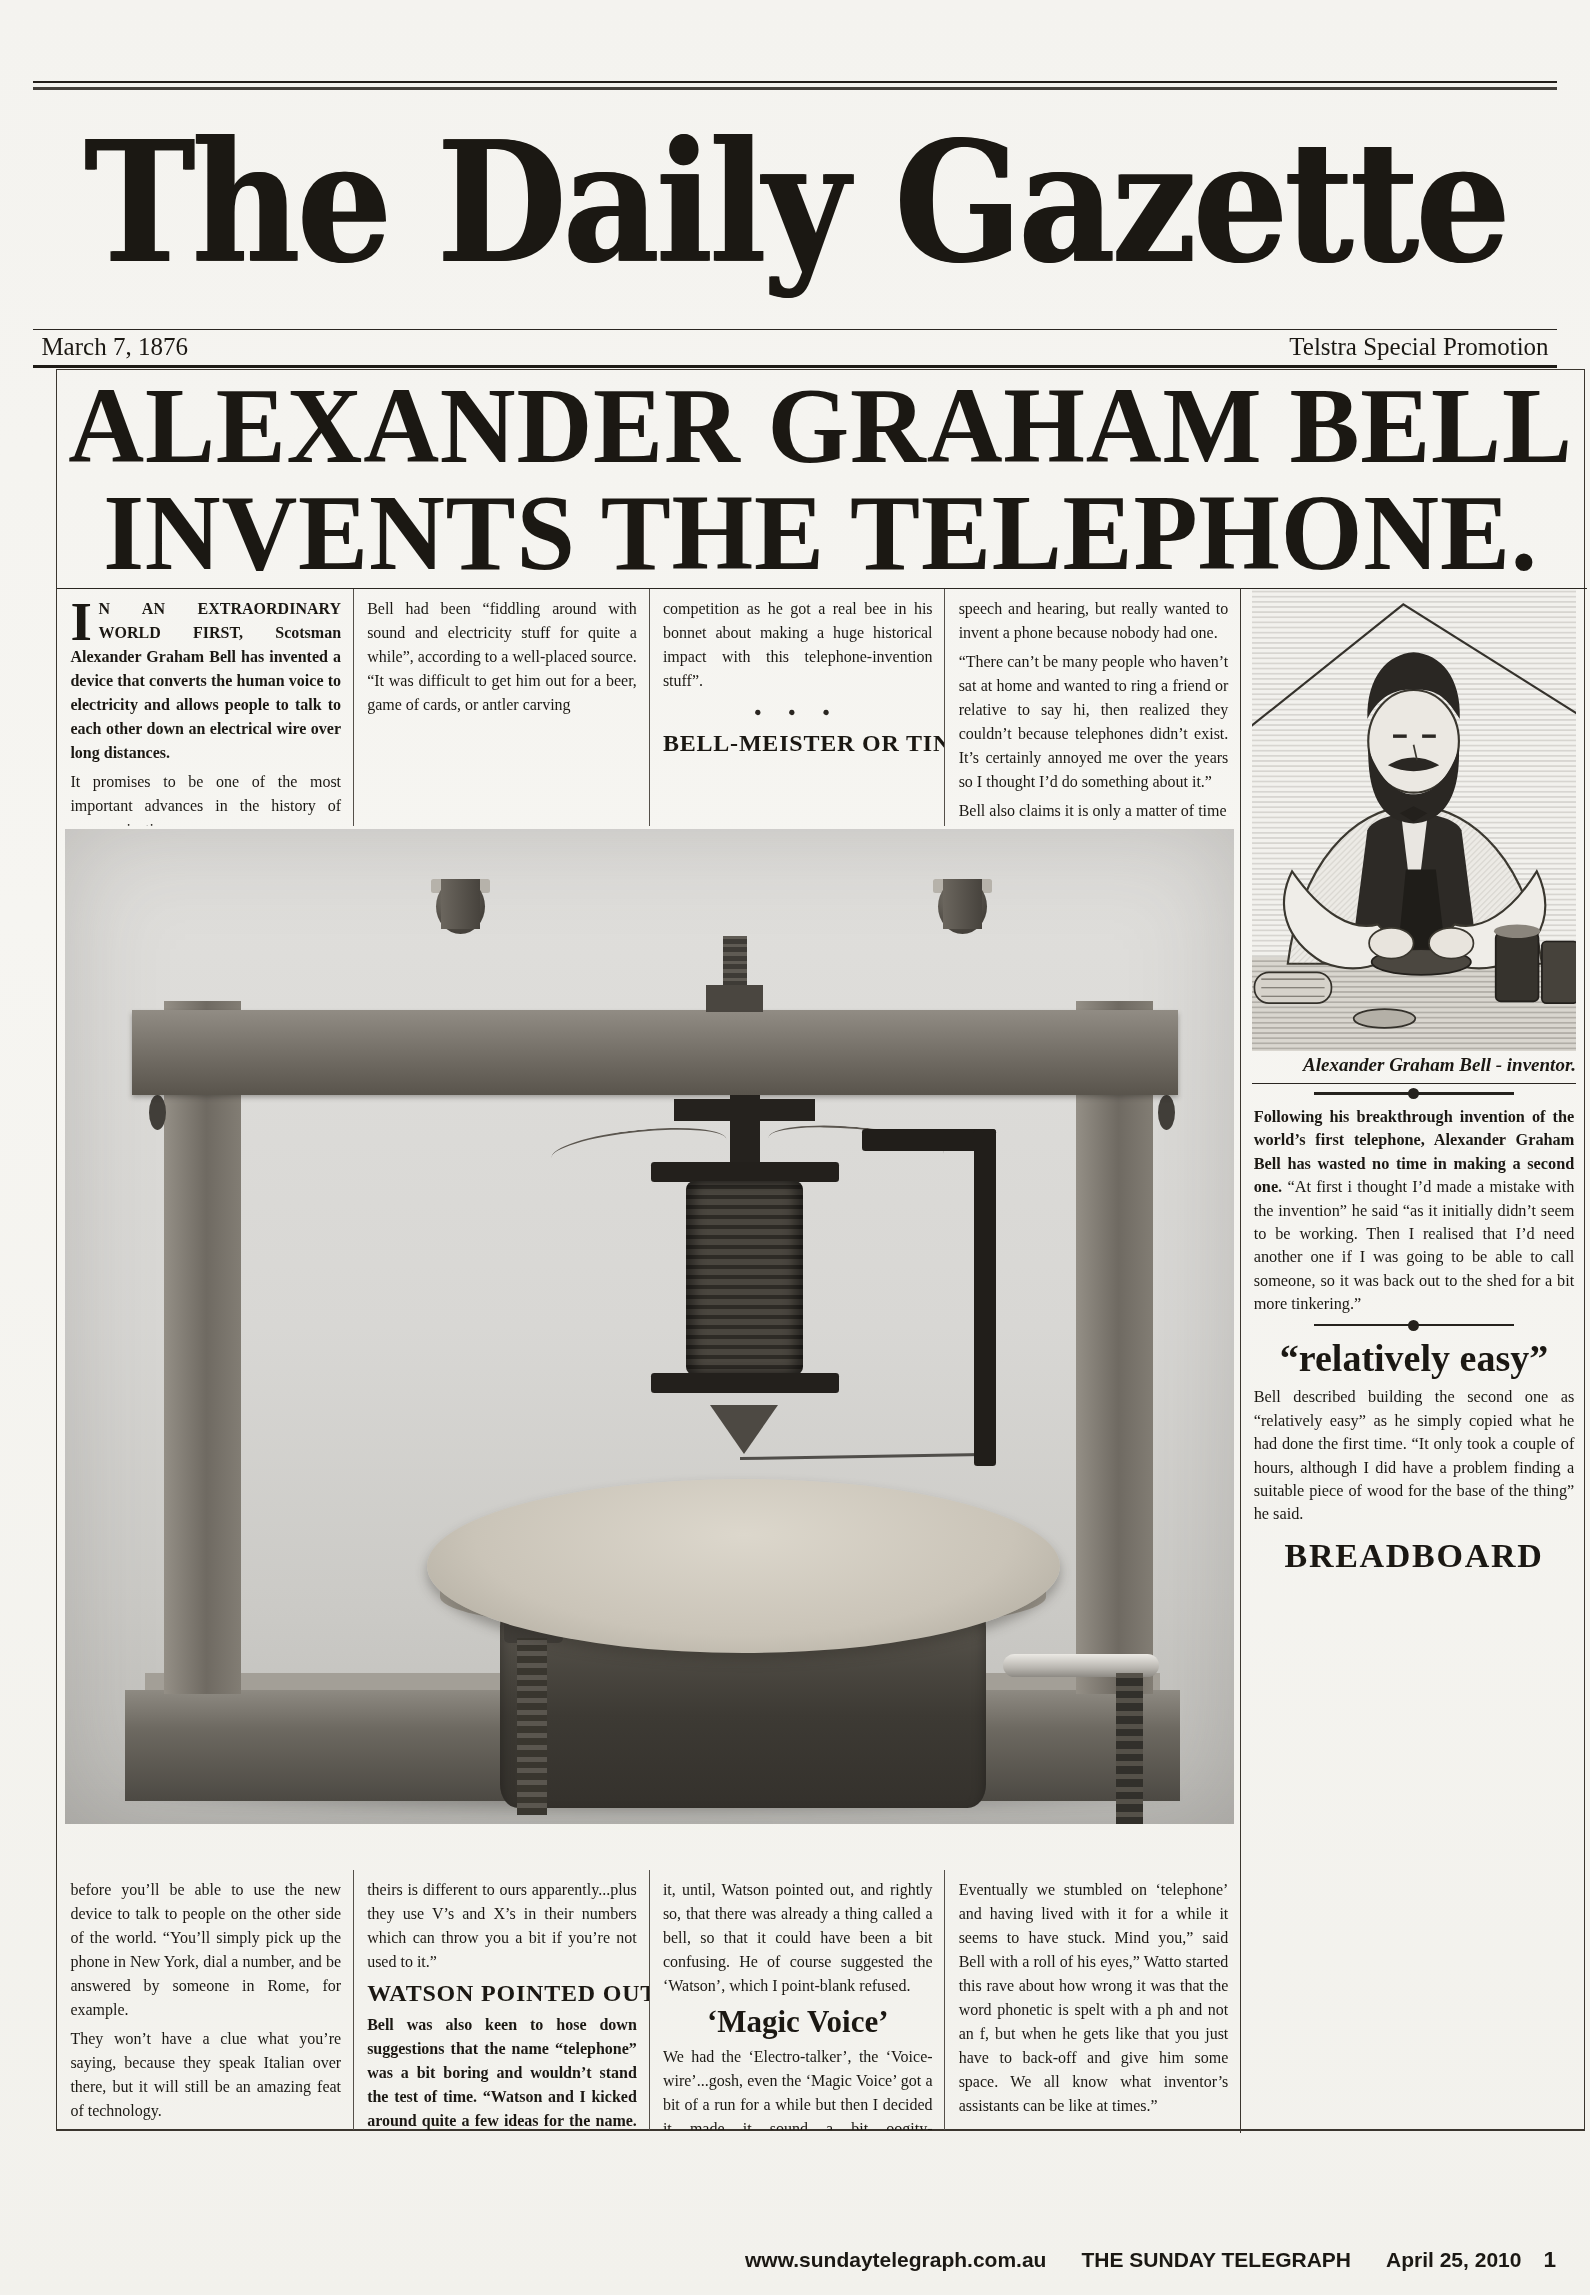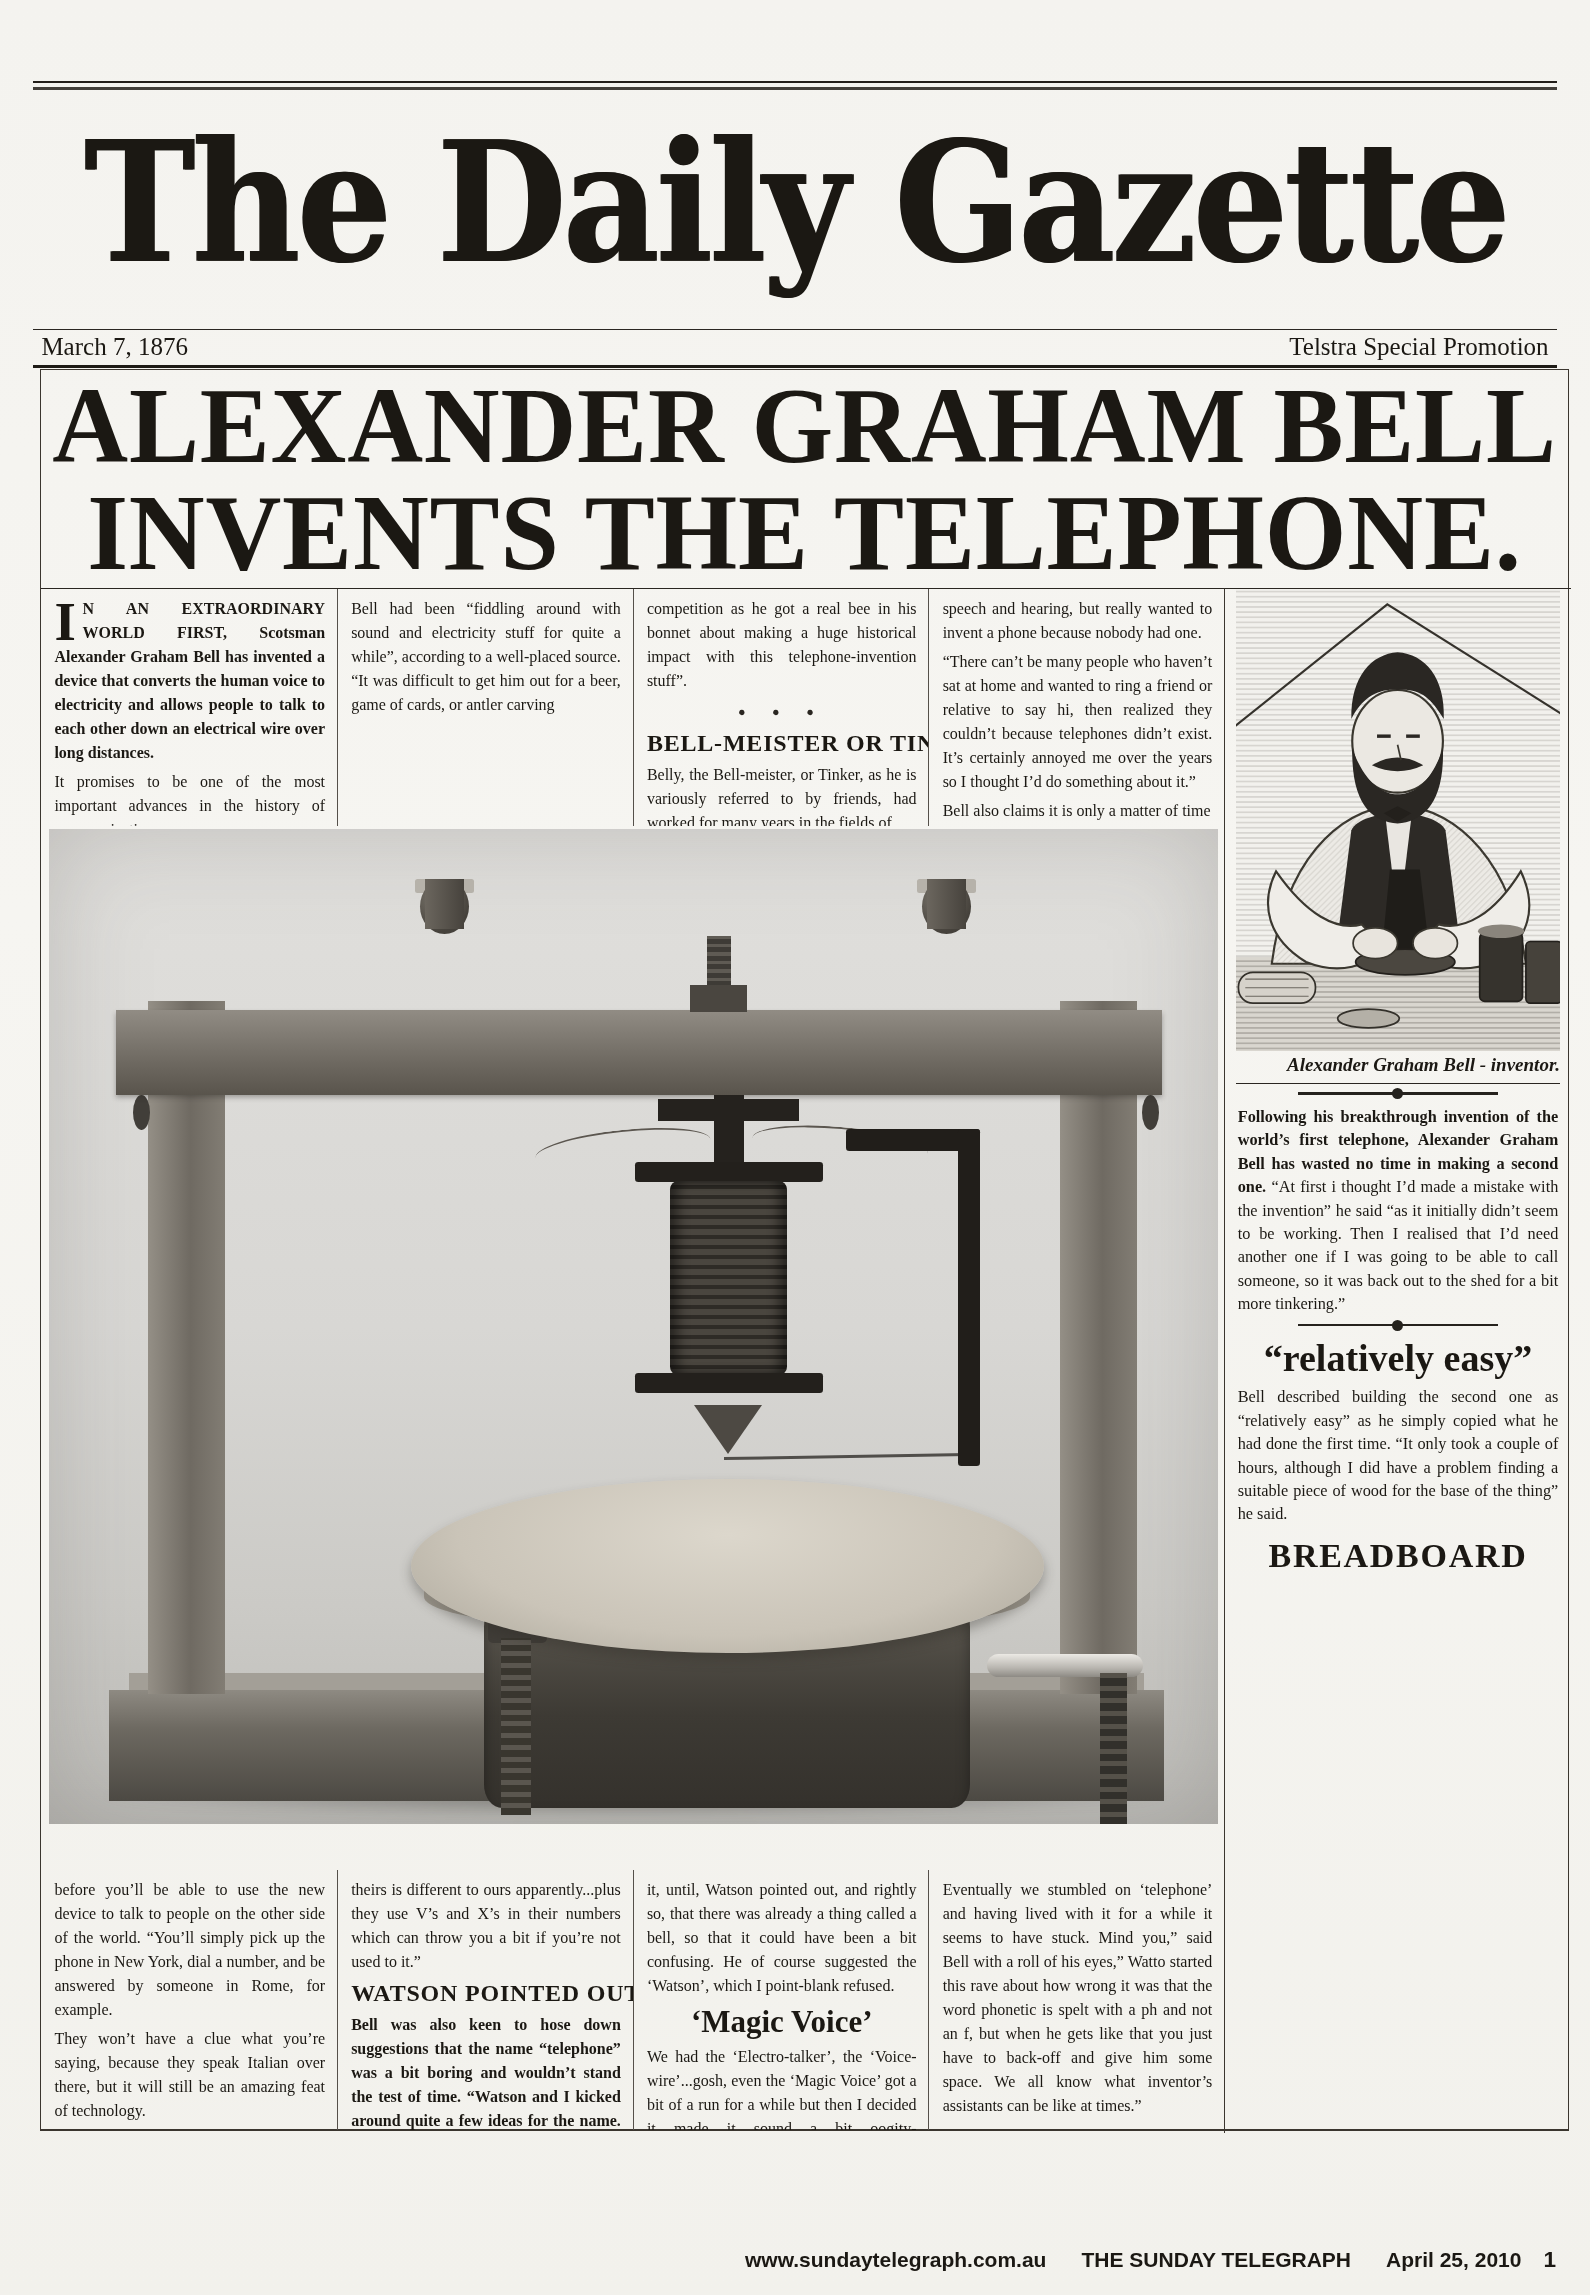--- a/index.html
+++ b/index.html
@@ -28,21 +28,21 @@
   }
   .dateline{
     position:absolute; top:329px; left:33px; width:1524px;
     border-top:1.7px solid #2a2621; border-bottom:3.3px solid #1e1b16;
     display:flex; justify-content:space-between; align-items:center;
     padding:2.5px 8.4px 4.2px; font-size:25px;
   }
 
   
   .article-box{
-    position:absolute; left:40px; top:369px; width:1529px; height:1762px;
+    position:absolute; left:56px; top:369px; width:1529px; height:1762px;
     border:0.8px solid #3b362f; border-bottom-width:2.5px;
     background:transparent;
   }
   .headline{ position:absolute; top:1.7px; left:0; width:100%; text-align:center; }
   .headline .hl{
     display:block; font-weight:bold; font-size:105px; line-height:107px;
     letter-spacing:0.8px; transform:scaleY(1.02);
     white-space:nowrap;
   }
   .hl-rule{ position:absolute; top:218px; left:0; width:100%; height:0.8px; background:#2a2621; }
@@ -209,21 +209,20 @@
       <p class="b"><span class="dropcap">I</span><span>N AN EXTRAORDINARY WORLD FIRST, Scotsman Alexander Graham Bell has invented a device that converts the human voice to electricity and allows people to talk to each other down an electrical wire over long distances.</span></p>
       <p>It promises to be one of the most important advances in the history of communications,</p>
     </div>
     <div class="col">
       <p>Bell had been “fiddling around with sound and electricity stuff for quite a while”, according to a well-placed source. “It was difficult to get him out for a beer, game of cards, or antler carving</p>
     </div>
     <div class="col">
       <p>competition as he got a real bee in his bonnet about making a huge historical impact with this telephone-invention stuff”.</p>
       <div class="ornament">● ● ●</div>
       <div class="sect-head">BELL-MEISTER OR TINKER</div>
-      <p>Belly, the Bell-meister, or Tinker, as he is variously referred to by friends, had worked for many years in the fields of</p>
     </div>
     <div class="col">
       <p>speech and hearing, but really wanted to invent a phone because nobody had one.</p>
       <p>“There can’t be many people who haven’t sat at home and wanted to ring a friend or relative to say hi, then realized they couldn’t because telephones didn’t exist. It’s certainly annoyed me over the years so I thought I’d do something about it.”</p>
       <p>Bell also claims it is only a matter of time</p>
     </div>
   </div>
 
   <div class="photo">
     <div class="ph-shadow"></div>

